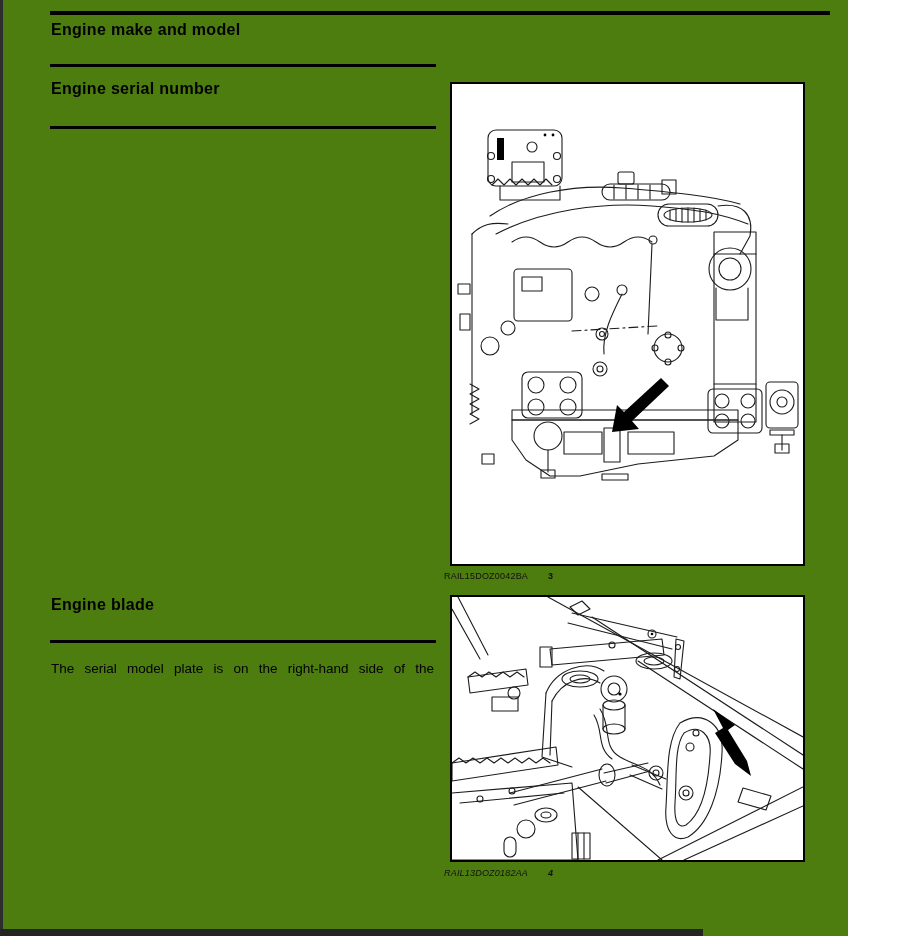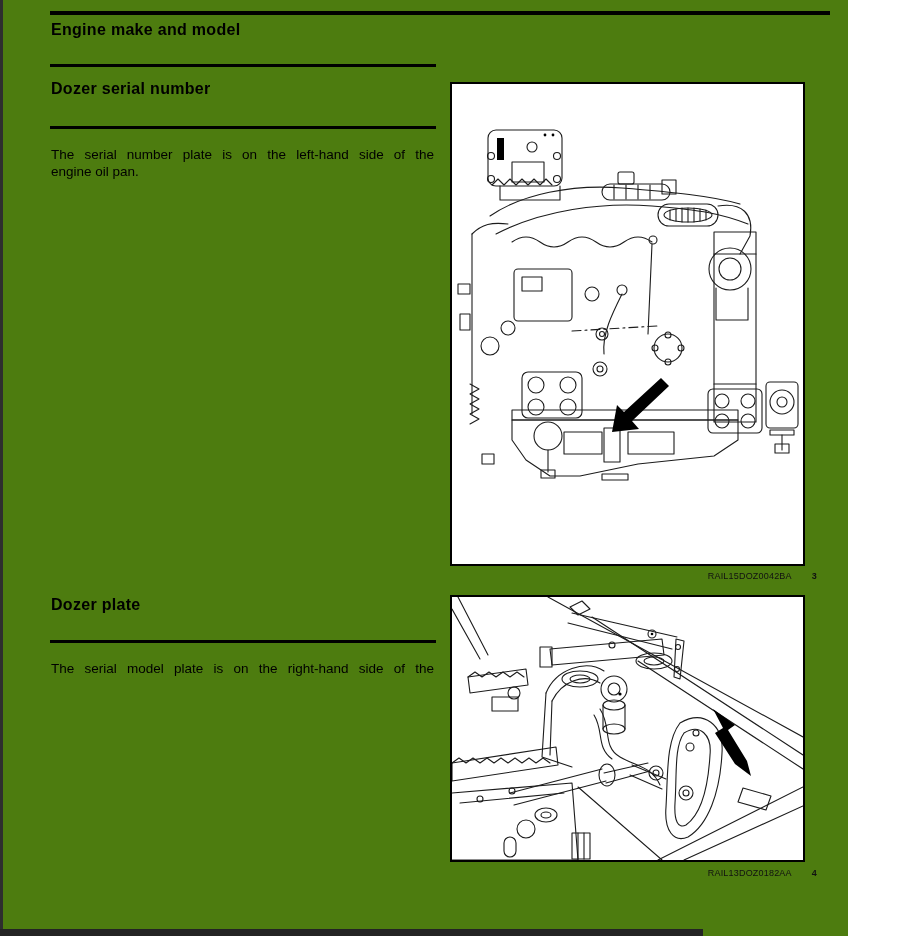--- a/index.html
+++ b/index.html
@@ -30,49 +30,45 @@
   .body-2{top:660px;}
   .jline{text-align:justify;text-align-last:justify;}
   .figure{
     left:450px;width:355px;border:2px solid #000;box-sizing:border-box;
     background:#fff;
   }
   .fig-1{top:82px;height:484px;}
   .fig-2{top:595px;height:267px;}
   .figure svg{display:block;width:100%;height:100%;}
   .caption{
-    left:462px;width:355px;text-align:right;font-size:9px;
+    left:444px;width:355px;text-align:left;font-size:9px;
     letter-spacing:.2px;color:#111;white-space:nowrap;
   }
   .cap-1{top:571px;}
-  .cap-2{top:868px;}
+  .cap-2{top:868px;font-style:italic;}
   .cap-num{margin-left:20px;font-weight:bold;}
   .ln{stroke:#1c1c1c;stroke-width:1.1;fill:none;stroke-linecap:round;stroke-linejoin:round;}
   .fillk{fill:#000;stroke:none;}
 </style>
 </head>
 <body>
 
 <div class="page">
 
   <div class="abs edge-left"></div>
   <div class="abs edge-right"></div>
   <div class="abs rule-top"></div>
   <div class="abs bottom-bar"></div>
 
   <div class="abs heading h-make">Engine make and model</div>
   <div class="abs rule rule-1"></div>
 
-  <div class="abs heading h-serial">Dozer serial number</div>
+  <div class="abs heading h-serial">Engine serial number</div>
   <div class="abs rule rule-2"></div>
 
-  <div class="abs body body-1">
-    <div class="jline">The serial number plate is on the left-hand side of the</div>
-    <div>engine oil pan.</div>
-  </div>
 
   <div class="abs figure fig-1">
     <svg viewBox="0 0 351 480">
 
       <g>
         <rect class="ln" x="36" y="46" width="74" height="56" rx="8"></rect>
         <circle class="ln" cx="80" cy="63" r="5"></circle>
         <rect class="fillk" x="45" y="54" width="7" height="22"></rect>
         <circle class="ln" cx="39" cy="72" r="3.5"></circle>
           <circle class="ln" cx="39" cy="95" r="3.5"></circle>
@@ -175,21 +171,21 @@
         <rect class="ln" x="30" y="370" width="12" height="10"></rect>
       </g>
 
       <polygon class="fillk" points="209,294 172,328 165,321 160,348 187,345 180,337 217,302"></polygon>
     </svg>
   </div>
   <div class="abs caption cap-1">
     <span>RAIL15DOZ0042BA</span><span class="cap-num">3</span>
   </div>
 
-  <div class="abs heading h-dozer">Dozer plate</div>
+  <div class="abs heading h-dozer">Engine blade</div>
   <div class="abs rule rule-3"></div>
 
   <div class="abs body body-2">
     <div class="jline">The serial model plate is on the right-hand side of the</div>
   </div>
 
   <div class="abs figure fig-2">
     <svg viewBox="0 0 351 263">
 
       <g>

